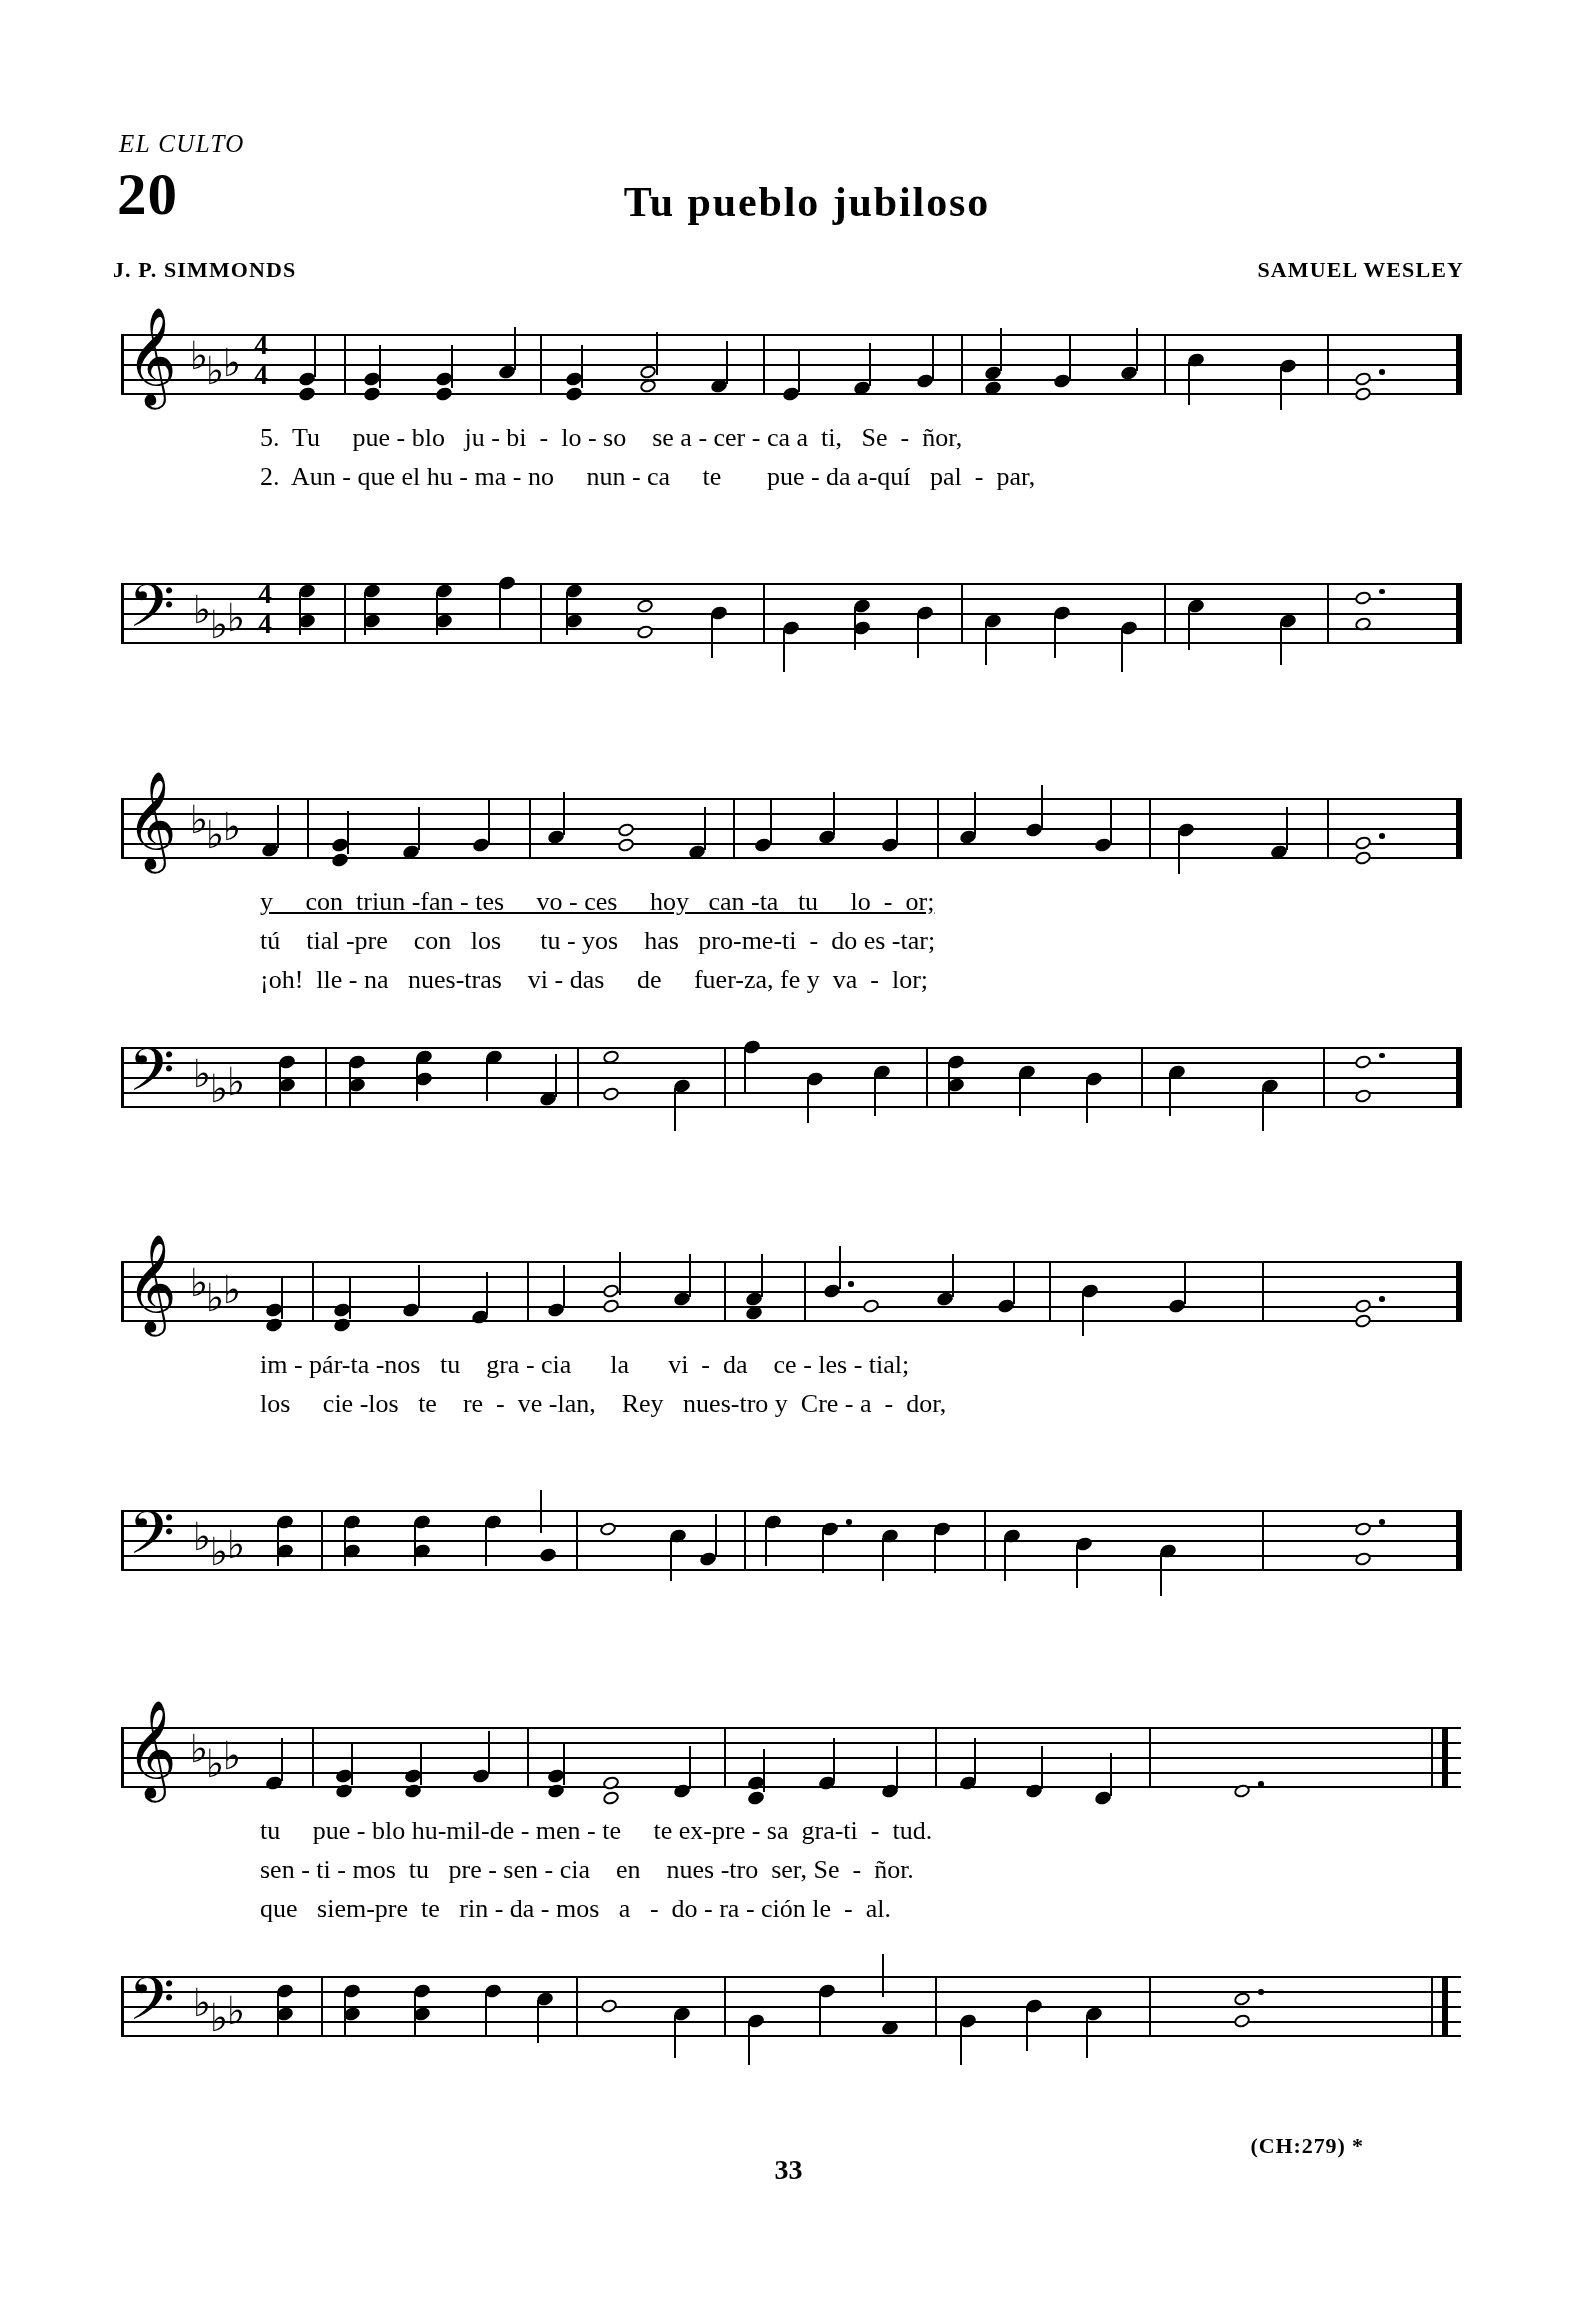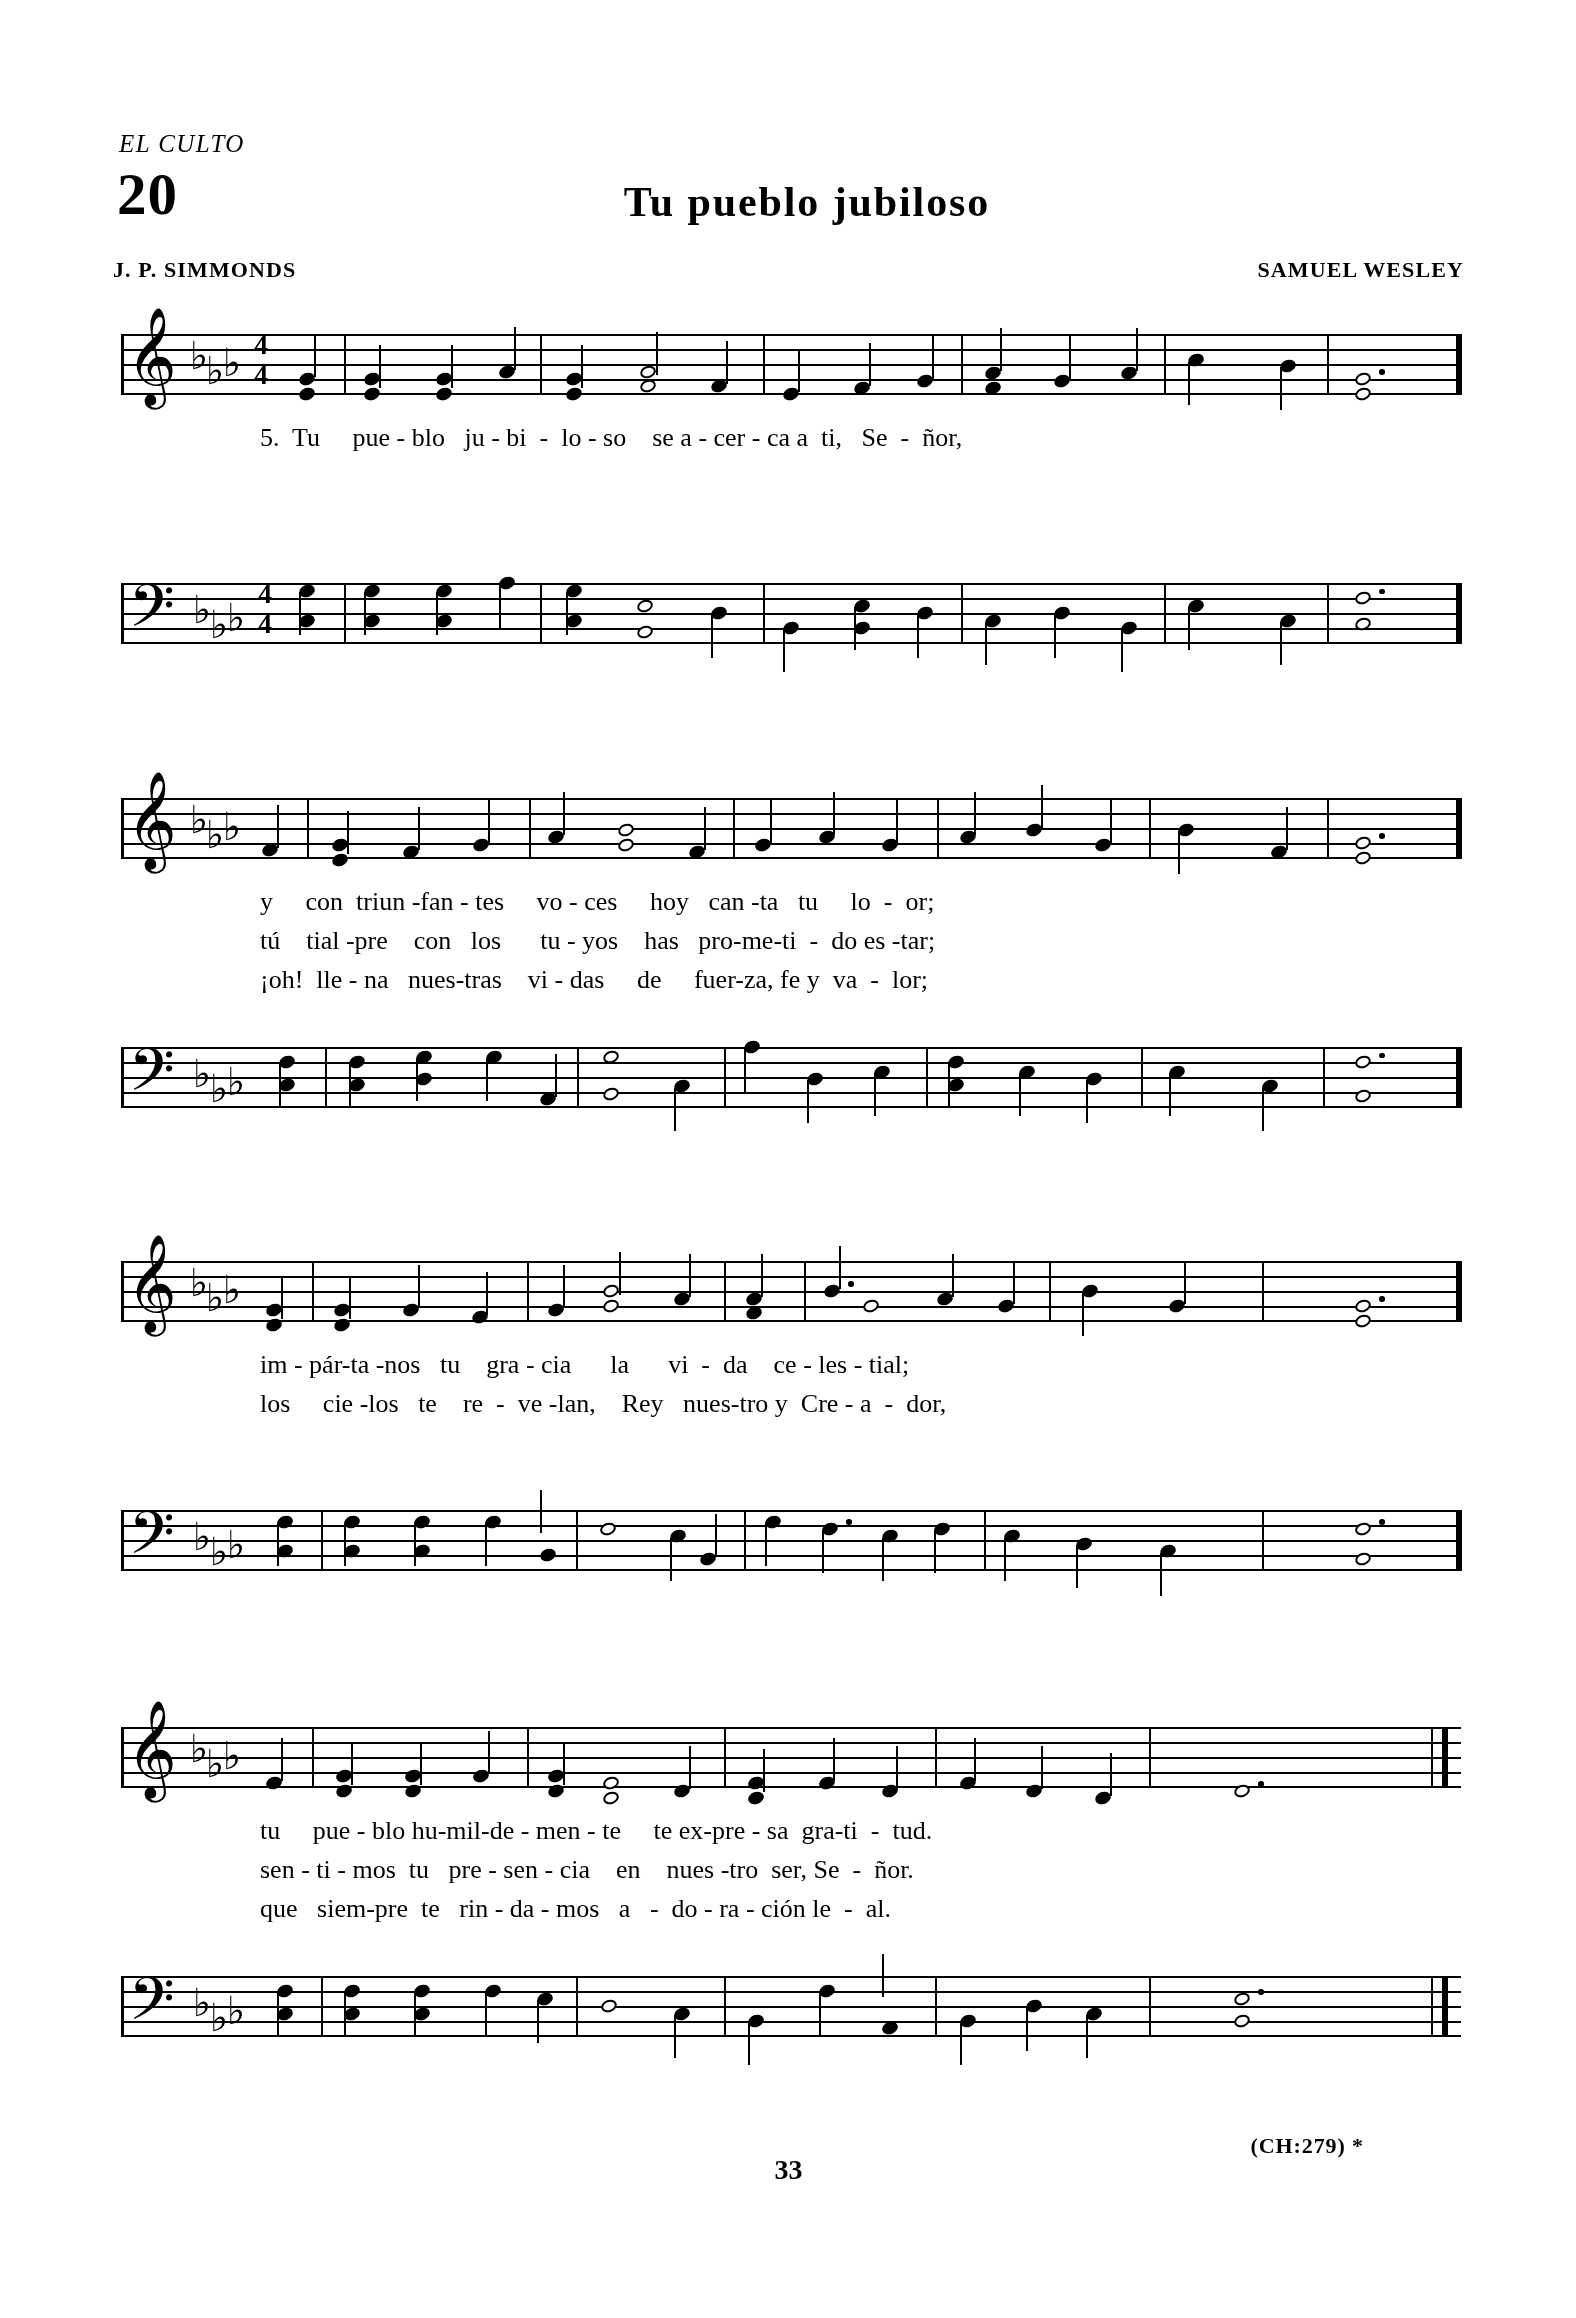--- a/index.html
+++ b/index.html
@@ -287,20 +287,21 @@
       <div class="barline" style="left:1206px;"></div>
 
       <div class="note open" style="left:1234px;top:39px;"></div>
       <div class="note open" style="left:1234px;top:54px;"></div>
       <div class="dot" style="left:1258px;top:35px;"></div>
       <div class="barline thick" style="left:1335px;"></div>
     </div>
 
     <div class="lyric-block" style="left:0;top:89px;">
       <div class="lyric-line" style="padding-left:139px;">5.  Tu     pue - blo   ju - bi  -  lo - so    se a - cer - ca a  ti,   Se  -  ñor,</div>
+      <div class="lyric-line" style="padding-left:139px;">2.  Aun - que el hu - ma - no     nun - ca     te       pue - da a-quí   pal  -  par,</div>
     </div>
 
     <div class="staff" style="top:249px;">
       <div class="line"></div>
       <div class="line"></div>
       <div class="line"></div>
       <div class="line"></div>
       <div class="line"></div>
       <div class="barline left-edge" style="left:0;"></div>
       <div class="clef bass">𝄢</div>
@@ -408,21 +409,21 @@
       <div class="note" style="left:1150px;top:48px;"></div>
       <div class="stem" style="left:1165px;top:9.3px;"></div>
       <div class="barline" style="left:1206px;"></div>
       <div class="note open" style="left:1234px;top:39px;"></div>
       <div class="note open" style="left:1234px;top:54px;"></div>
       <div class="dot" style="left:1258px;top:35px;"></div>
       <div class="barline thick" style="left:1335px;"></div>
     </div>
 
     <div class="lyric-block" style="left:0;top:89px;">
-      <div class="lyric-line" style="padding-left:139px;">y     con  triun -fan - tes     vo - ces     hoy   can -ta   tu     lo  -  or;</div>
+      <div class="lyric-line" style="padding-left:139px;text-decoration:underline;">y     con  triun -fan - tes     vo - ces     hoy   can -ta   tu     lo  -  or;</div>
       <div class="lyric-line" style="padding-left:139px;">tú    tial -pre    con   los      tu - yos    has   pro-me-ti  -  do es -tar;</div>
       <div class="lyric-line" style="padding-left:139px;">¡oh!  lle - na   nues-tras    vi - das     de     fuer-za, fe y  va  -  lor;</div>
     </div>
 
     <div class="staff" style="top:249px;">
       <div class="line"></div>
       <div class="line"></div>
       <div class="line"></div>
       <div class="line"></div>
       <div class="line"></div>

